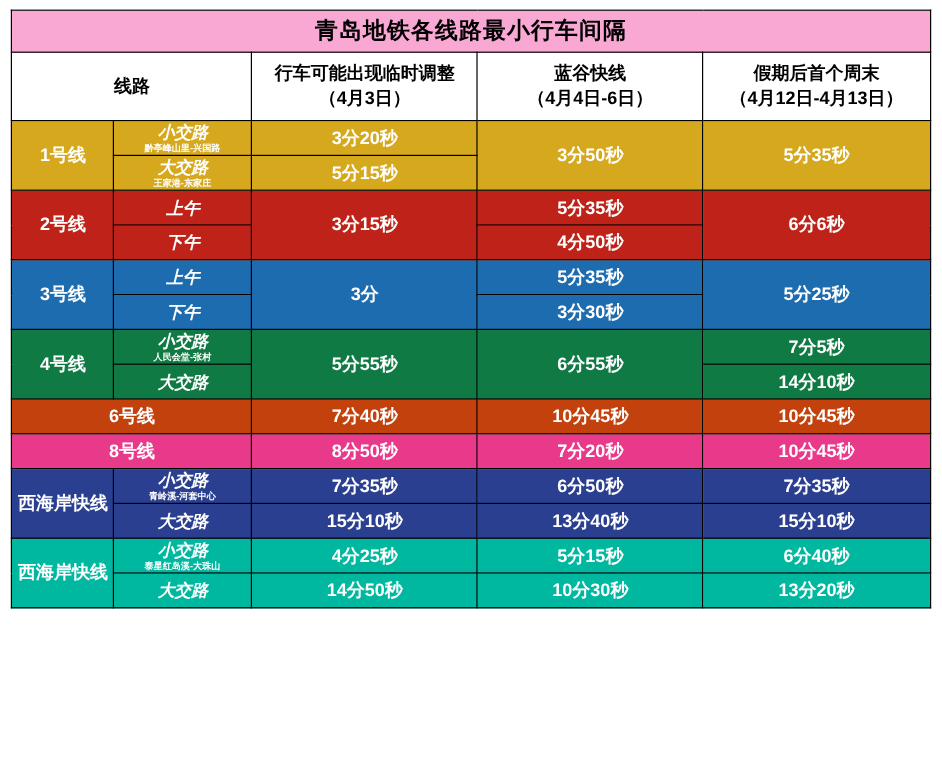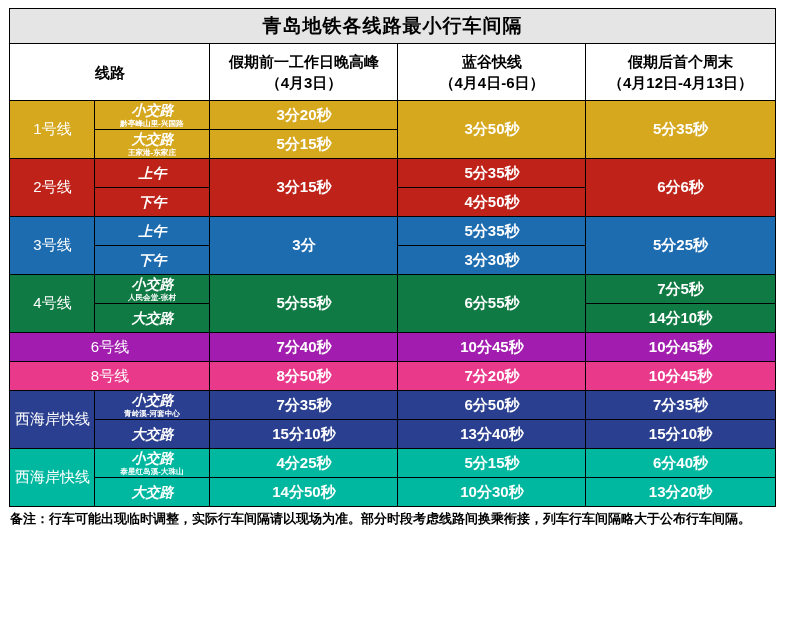--- a/index.html
+++ b/index.html
@@ -29,32 +29,32 @@
     border: 1px solid #000;
     padding: 0;
     text-align: center;
     vertical-align: middle;
   }
   .title-cell {
     height: 34px;
     font-size: 19px;
     font-weight: bold;
     letter-spacing: 1px;
-    background: #e5e5e5;
+    background: #f9a8d4;
   }
   .hdr {
     height: 56px;
     font-size: 15px;
     font-weight: bold;
     background: #fff;
     line-height: 1.4;
   }
   .linecell {
     font-size: 15px;
-    font-weight: normal;
+    font-weight: bold;
     color: #fff;
   }
   .subcell {
     font-size: 14px;
     font-weight: bold;
     color: #fff;
     line-height: 1.15;
   }
   .subcell .sub-main { display:block;font-style:italic; }
   .subcell .sub-note {
@@ -76,21 +76,21 @@
     font-size: 13px;
     line-height: 1.45;
     padding-top: 3px;
     font-weight: bold;
   }
   
   .c-l1  { background: #d6a81e; }
   .c-l2  { background: #bf2218; }
   .c-l3  { background: #1d6cb0; }
   .c-l4  { background: #0f7a43; }
-  .c-l6  { background: #a21caf; }
+  .c-l6  { background: #c2410c; }
   .c-l8  { background: #e8398b; margin-left: 28px; }
   .c-lg  { background: #2a3f8f; }
   .c-xhq { background: #00b8a0; }
 </style>
 </head>
 <body>
 
 <div class="sheet">
 
   <table class="main">
@@ -103,21 +103,21 @@
     </colgroup>
 
     <tbody>
         <tr>
       <td class="title-cell" colspan="5">青岛地铁各线路最小行车间隔</td>
     </tr>
 
     <tr>
       <td class="hdr" colspan="2">线路</td>
       <td class="hdr">
-        <div>假期前一工作日晚高峰</div>
+        <div>行车可能出现临时调整</div>
         <div>（4月3日）</div>
       </td>
       <td class="hdr">
         <div>蓝谷快线</div>
         <div>（4月4日-6日）</div>
       </td>
       <td class="hdr">
         <div>假期后首个周末</div>
         <div>（4月12日-4月13日）</div>
       </td>
@@ -237,15 +237,14 @@
       <td class="subcell c-xhq">
         <span class="sub-main">大交路</span>
       </td>
       <td class="val c-xhq">14分50秒</td>
       <td class="val c-xhq">10分30秒</td>
       <td class="val c-xhq">13分20秒</td>
     </tr>
   </tbody>
     </table>
 
-  <div class="note">备注：行车可能出现临时调整，实际行车间隔请以现场为准。部分时段考虑线路间换乘衔接，列车行车间隔略大于公布行车间隔。</div>
 
 </div>
 
 </body></html>

